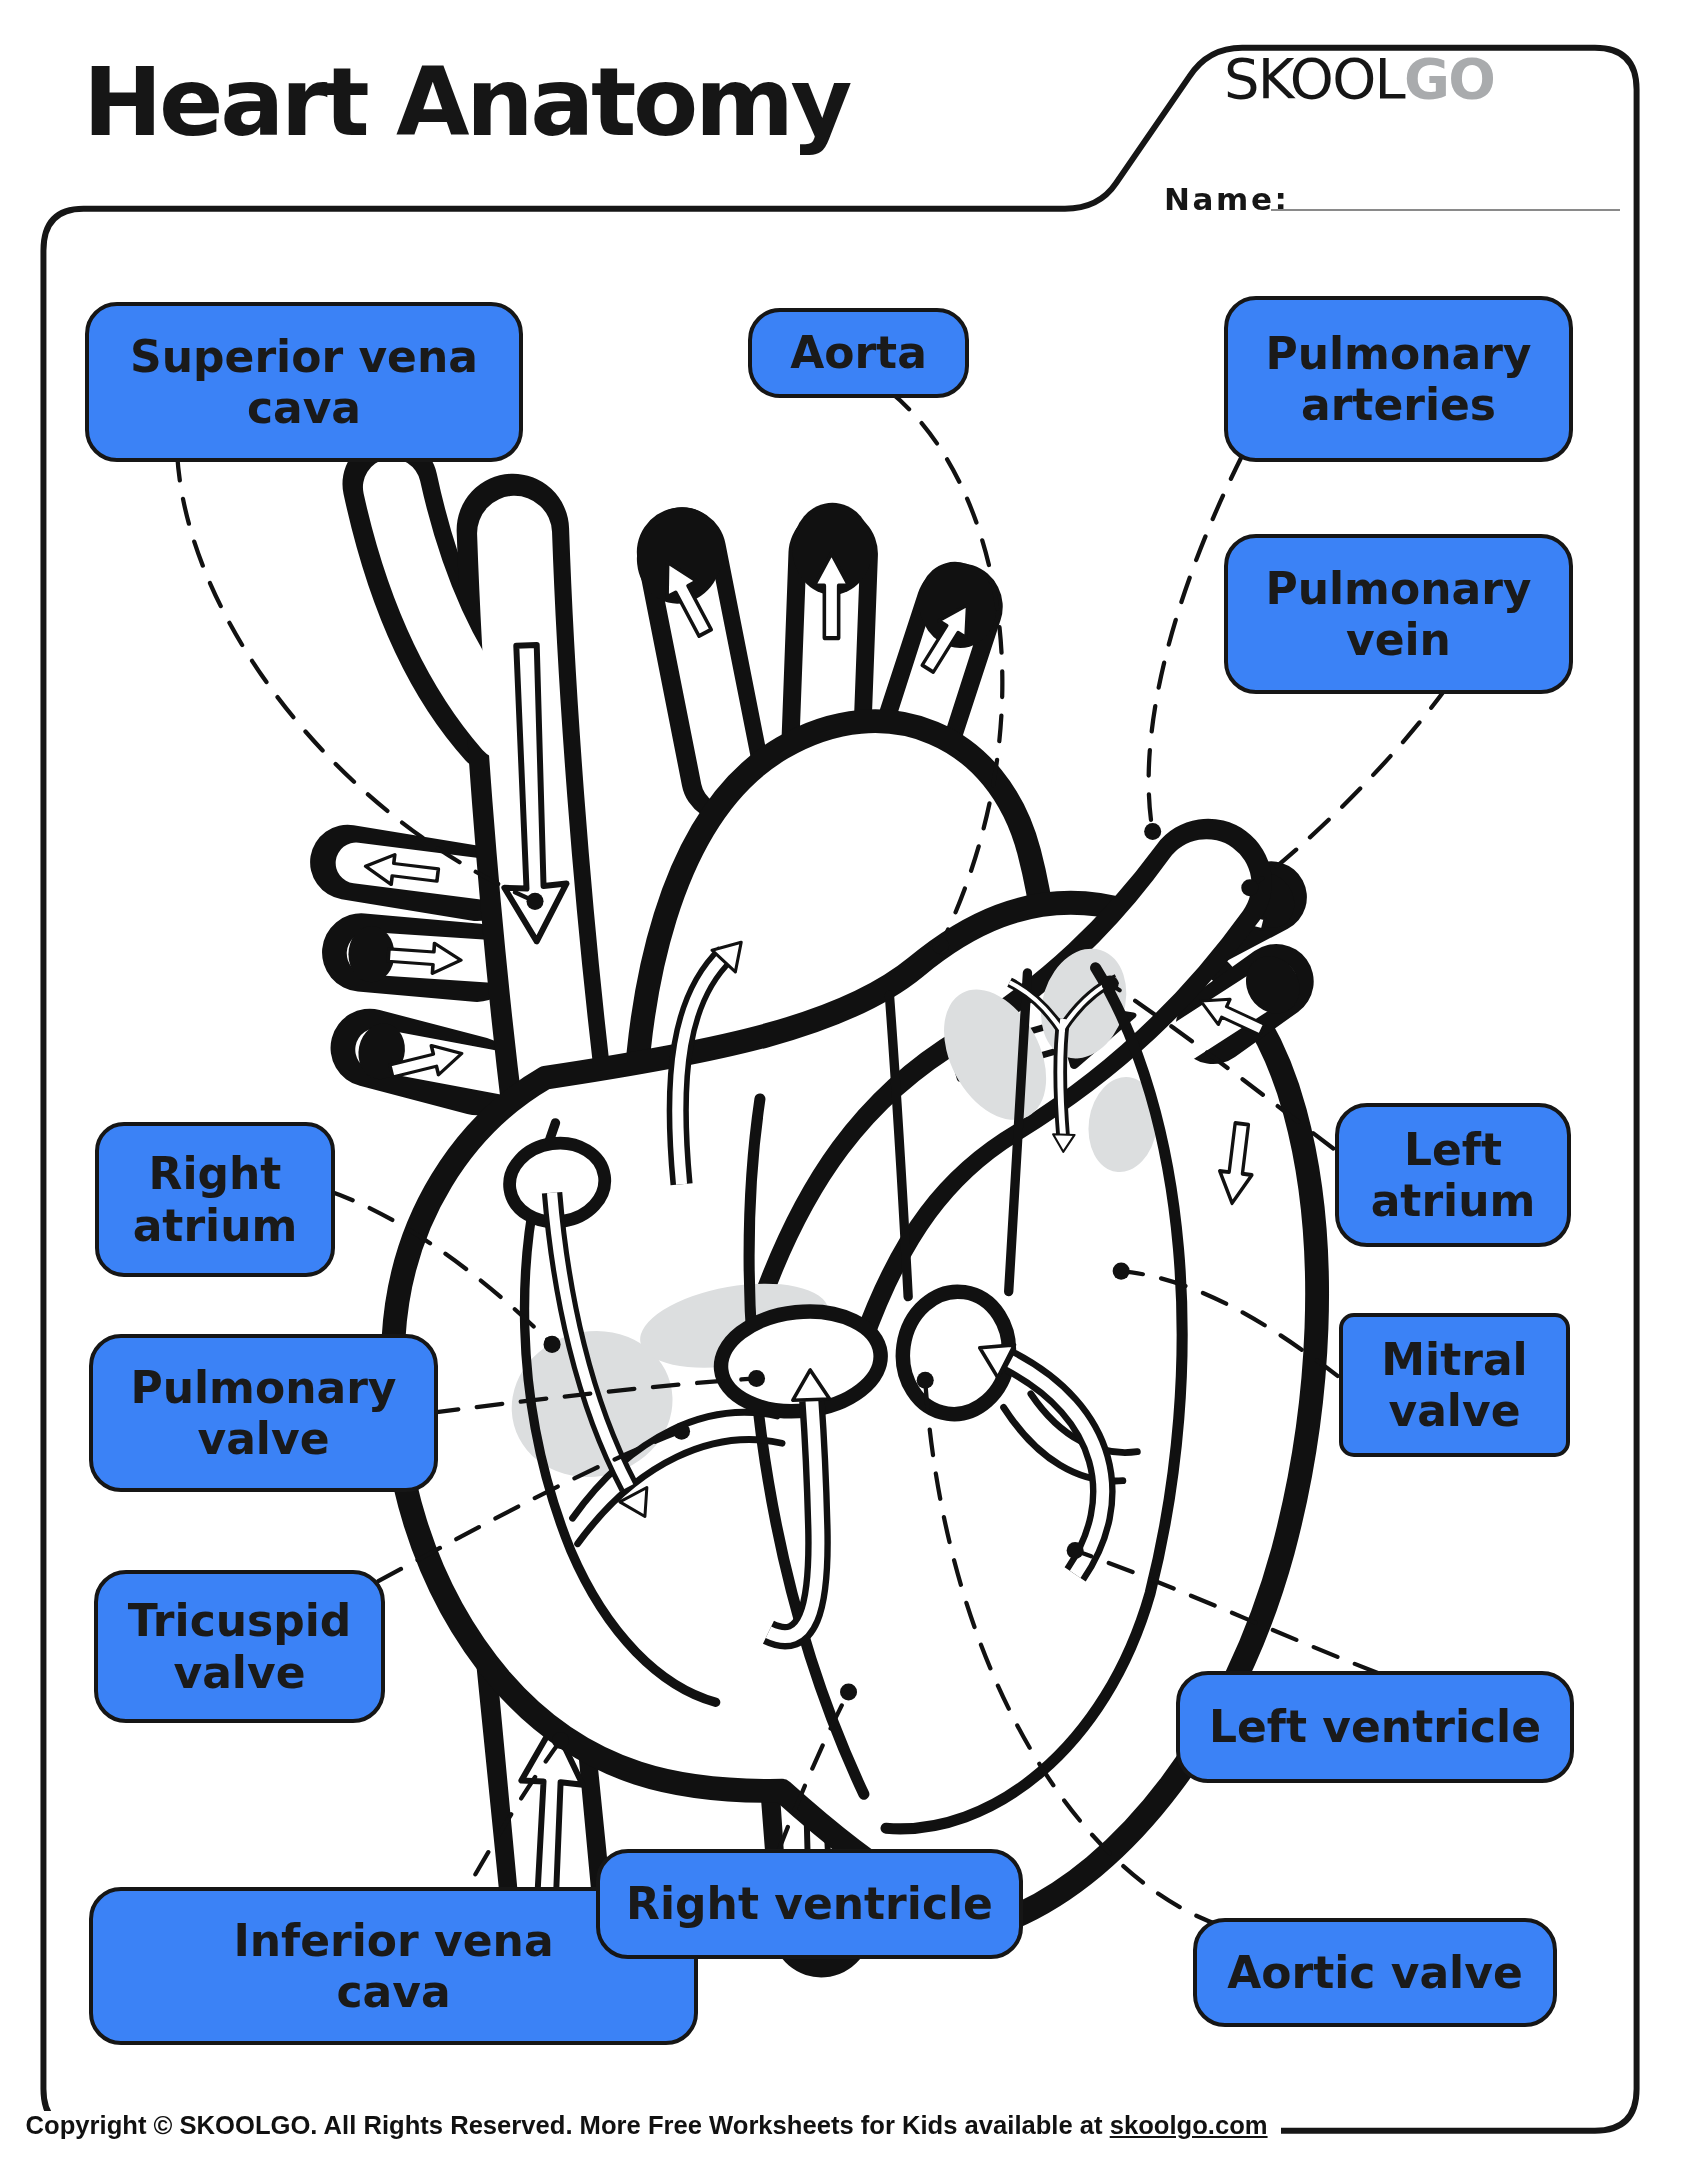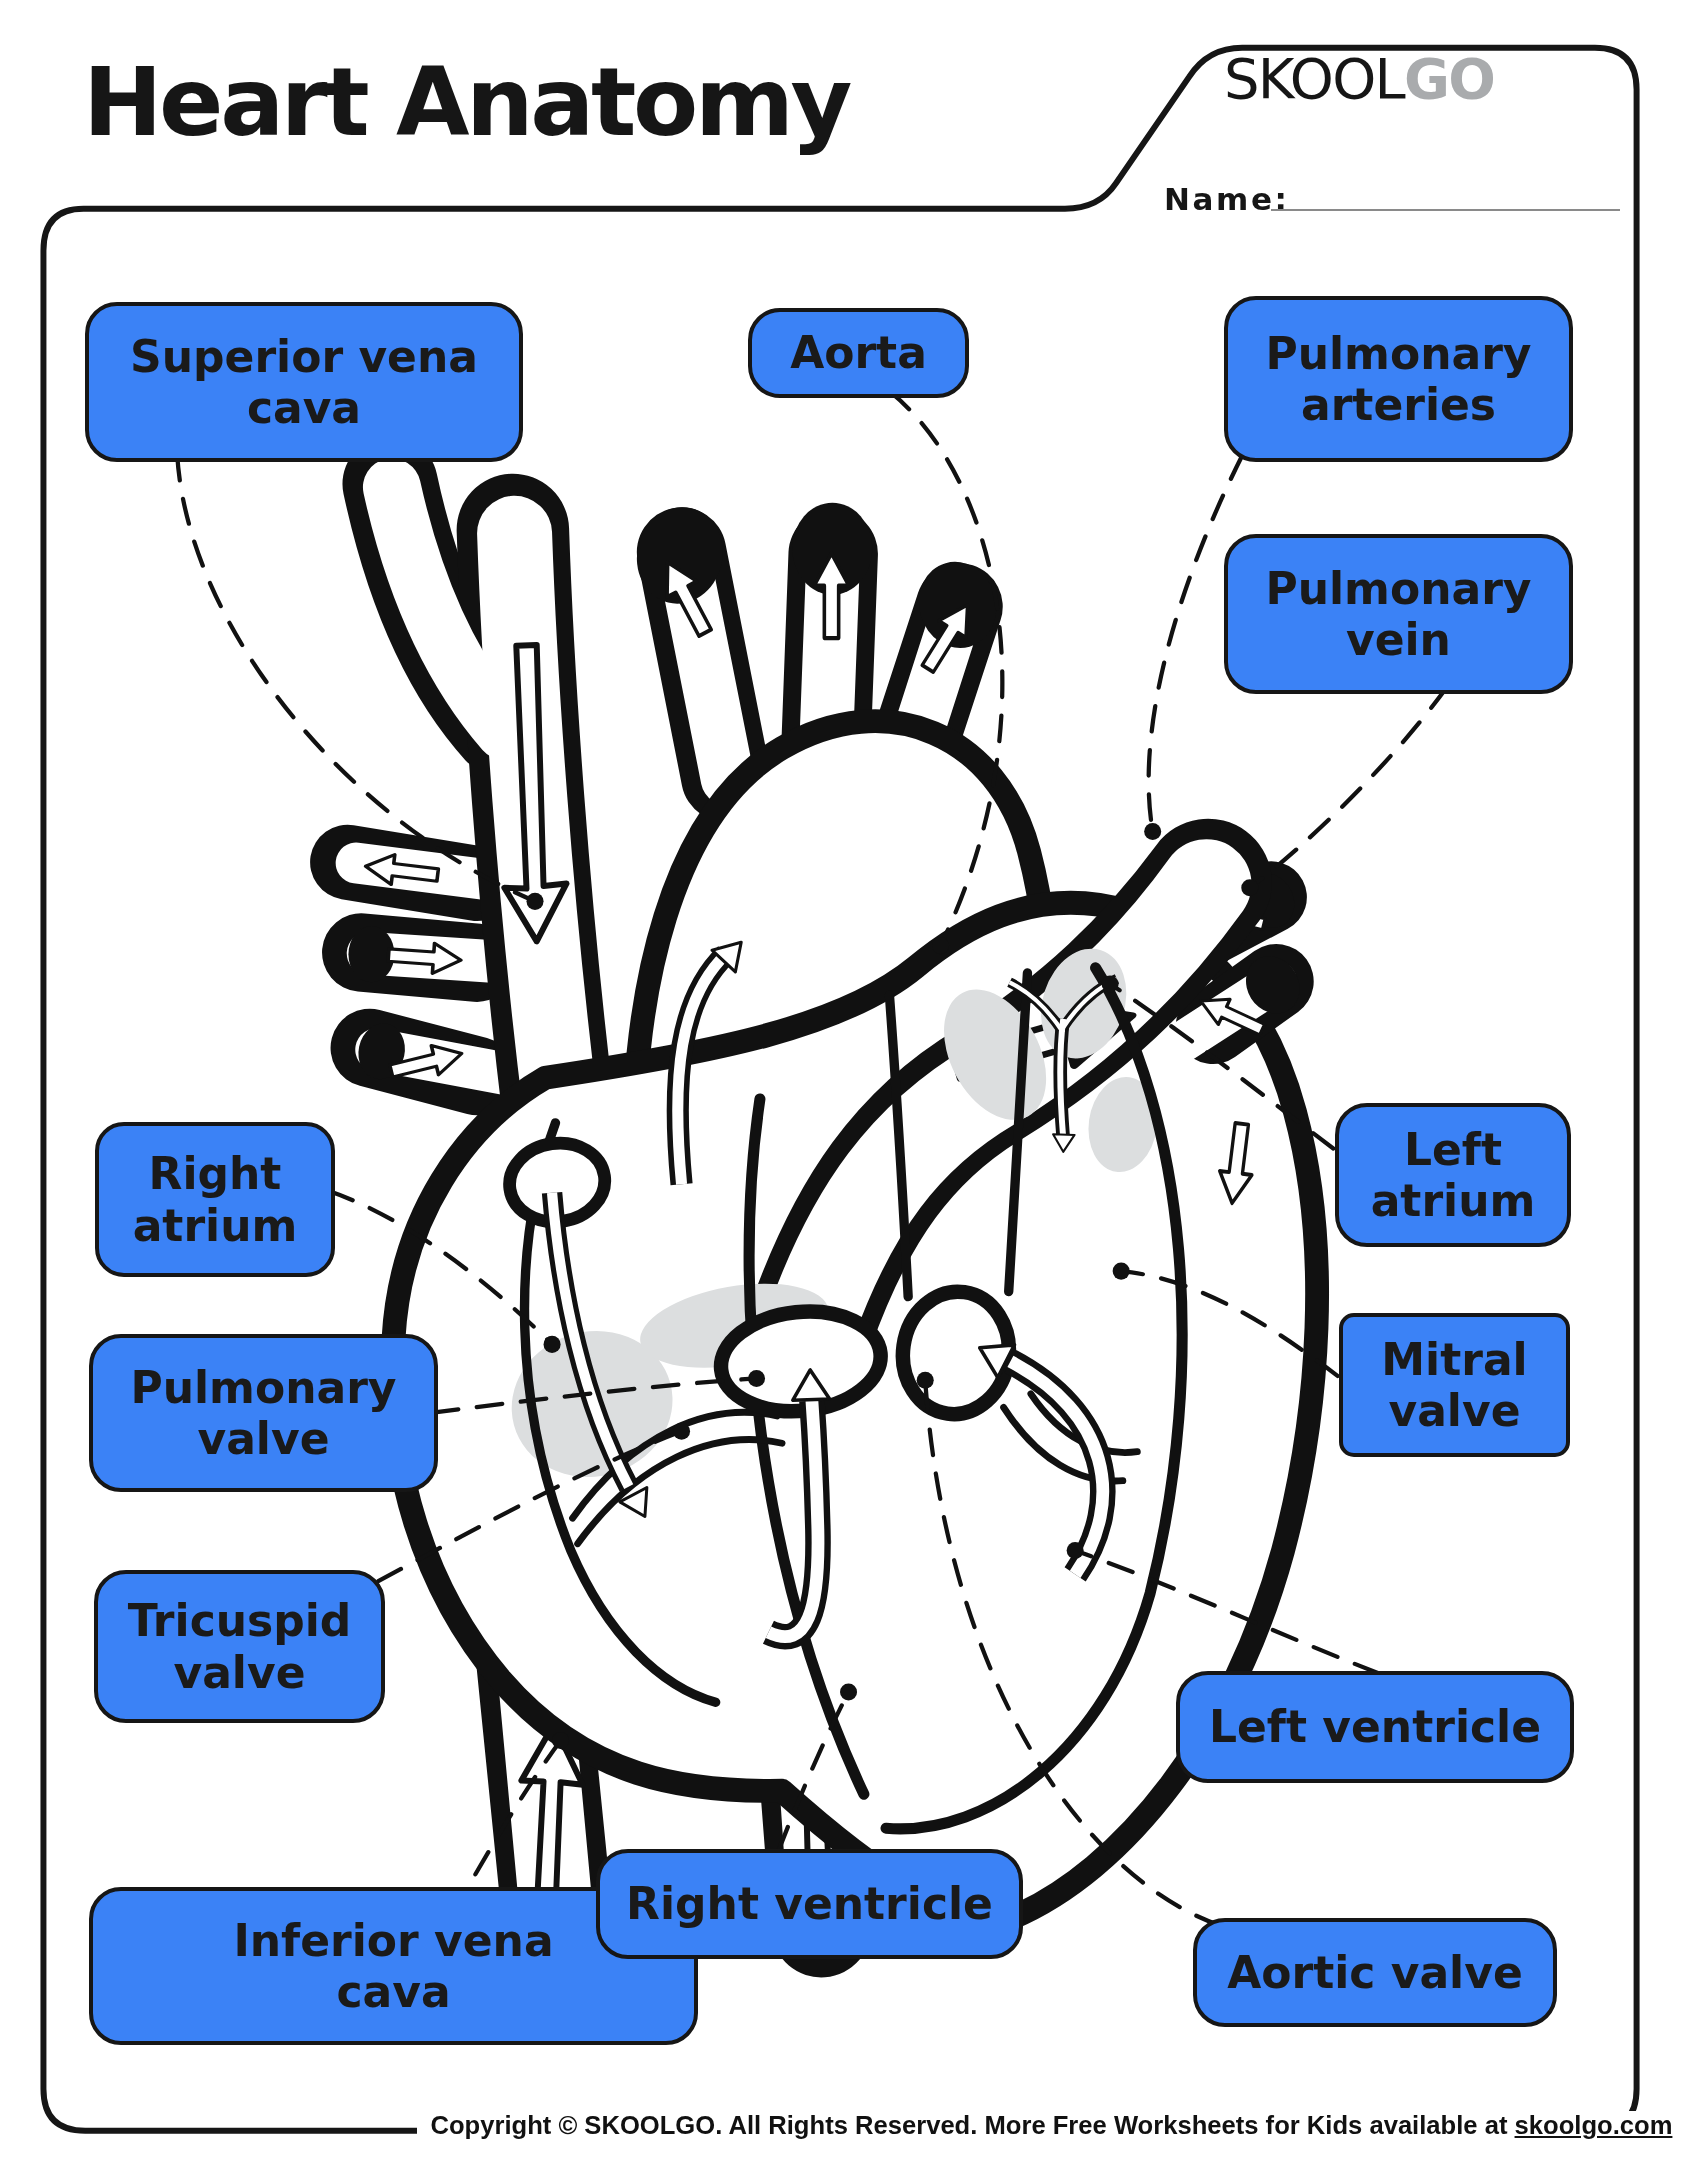--- a/index.html
+++ b/index.html
@@ -23,21 +23,21 @@
   .lbl-pv{left:1224px;top:534px;width:341px;height:152px;}
   .lbl-ra{left:95px;top:1122px;width:232px;height:147px;border-radius:29px;}
   .lbl-pvalve{left:89px;top:1334px;width:341px;height:150px;}
   .lbl-tv{left:94px;top:1570px;width:283px;height:145px;}
   .lbl-ivc{left:89px;top:1876px;width:601px;height:150px;margin-top:11px;}
   .lbl-rv{left:596px;top:1849px;width:419px;height:102px;}
   .lbl-la{left:1335px;top:1103px;width:228px;height:136px;}
   .lbl-mv{left:1339px;top:1313px;width:223px;height:136px;border-radius:15px;}
   .lbl-lv{left:1176px;top:1671px;width:390px;height:104px;}
   .lbl-av{left:1193px;top:1918px;width:356px;height:101px;}
-  .footer{position:absolute;left:12px;right:0;top:2111px;text-align:right;
+  .footer{position:absolute;left:12px;right:0;top:2111px;text-align:left;
           font-family:"Liberation Sans",sans-serif;font-size:25.6px;font-weight:bold;color:#111;}
   .footer .ft-inner{background:#ffffff;padding:0 13.6px;}
   .footer .ft-link{text-decoration:underline;color:#111;}
   
   .bd{fill:none;stroke:#161616;stroke-width:7;}
   .vesselK{fill:none;stroke:#111;stroke-linecap:round;}
   .vesselW{fill:none;stroke:#fff;stroke-linecap:round;}
   .body{fill:#ffffff;stroke:#111;stroke-width:28;stroke-linejoin:round;}
   .inner{fill:none;stroke:#111;stroke-linecap:round;}
   .ring{fill:#ffffff;stroke:#111;}

